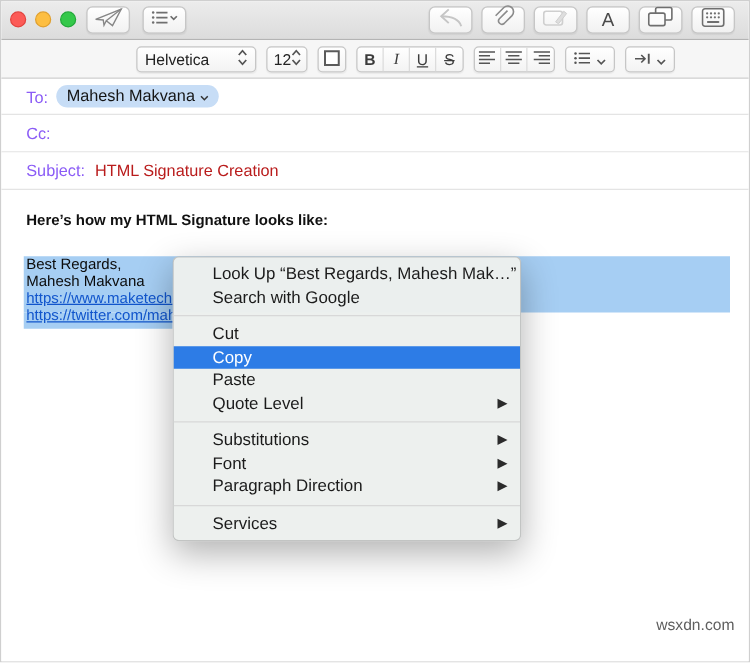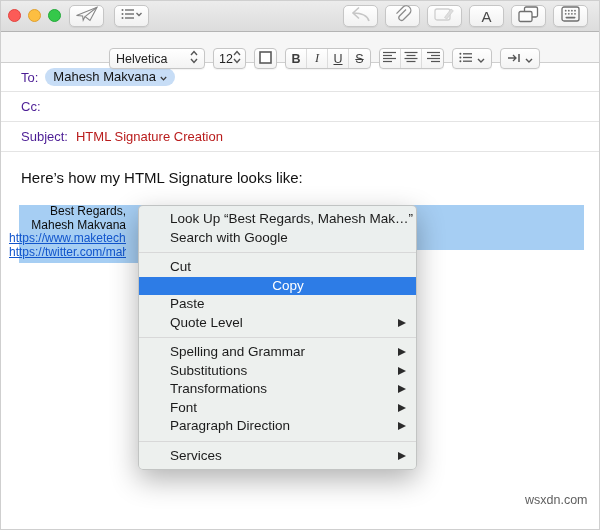--- a/index.html
+++ b/index.html
@@ -27,21 +27,21 @@
     display:flex; align-items:center; justify-content:center;
   }
   .tb-left { position:absolute; left:68px; top:4px; display:flex; gap:10px; }
   .tb-right { position:absolute; right:11px; top:4px; display:flex; gap:7px; }
   .a-glyph { font-size:15px; color:#4a4a4a; line-height:1; }
   
   .formatbar {
     position:relative; height:31px; background:#f6f6f6;
     border-bottom:1px solid #cfcfcf;
   }
-  .fmt-row { position:absolute; left:108px; top:16px; display:flex; align-items:flex-start; gap:8px;border-radius:10px; }
+  .fmt-row { position:absolute; left:108px; top:5px; display:flex; align-items:flex-start; gap:8px;border-radius:10px; }
   .ctl {
     height:21px; border-radius:4px;
     background:linear-gradient(#ffffff,#f3f3f3);
     border:1px solid #c6c6c6; box-shadow:0 1px 1px rgba(0,0,0,.05);
     display:flex; align-items:center; font-size:12.5px; color:#222;
   }
   .font-select { width:96px; justify-content:space-between; padding:0 6px; }
   .size-select { width:33px; justify-content:space-between; padding:0 5px; }
   .well { width:23px; justify-content:center; }
   .seg-group { padding:0; }
@@ -52,50 +52,50 @@
   .seg:last-child { border-right:none; }
   .b { font-weight:bold; } .i { font-style:italic; font-family:"Liberation Serif",serif; }
   .u { text-decoration:underline; } .s { text-decoration:line-through; }
   .dd { padding:0 6px; gap:4px; }
   
   .hrow {
     height:30px; display:flex; align-items:center; padding-left:20px;
     border-bottom:1px solid #e4e4e4; font-size:13px; background:#fff;
   }
   .hrow.first { height:29px; }
-  .hlabel { color:#4c1d95; }
+  .hlabel { color:#8b5cf6; }
   .token {
     margin-left:7px; background:#c7ddf6; border-radius:9px; padding:1px 8px 2px 8px;
     color:#141414; display:flex; align-items:center; gap:4px; font-size:13px;
   }
   .subject-val { margin-left:8px; color:#b91c1c; }
   
   .mailbody { position:relative; height:378px; background:#fff; }
-  .intro { position:absolute; left:20px; top:17px; font-size:15px; color:#111; }
+  .intro { position:absolute; left:20px; top:17px; font-size:12px; color:#111;font-weight:bold; }
   .sel-band { position:absolute; left:18px; top:53px; width:565px; height:45px; background:#a6cef3; }
   .sel-tail { position:absolute; left:18px; top:98px; width:119px; height:13px; background:#a6cef3; }
   .sig {
-    position:absolute; left:8px; top:53px; width:117px; height:55px; overflow:hidden;
-    font-size:12px; line-height:13.5px; color:#0b0b0b; white-space:nowrap;text-align:right;
+    position:absolute; left:20px; top:53px; width:117px; height:55px; overflow:hidden;
+    font-size:12px; line-height:13.5px; color:#0b0b0b; white-space:nowrap;
   }
   .sig a { color:#1155cc; text-decoration:underline; }
   
   .menu {
     position:absolute; left:137px; top:204px; width:279px; z-index:5;
     background:rgba(237,240,238,0.975);
     border:1px solid rgba(0,0,0,0.18); border-radius:5px;
     box-shadow:0 10px 28px rgba(0,0,0,0.3);
     padding:4px 0;
   }
   .mi {
     position:relative; height:18.5px; line-height:18.5px;
     padding:0 10px 0 31px; font-size:13.5px; color:#1b1b1b;
     white-space:nowrap; overflow:hidden;
   }
-  .mi.hl { background:#2d7ce6; color:#fff;text-align:center; }
+  .mi.hl { background:#2d7ce6; color:#fff; }
   .msep { height:1px; background:#d8d8d8; margin:5px 0; }
   .sub-arrow {
     position:absolute; right:10px; top:50%; transform:translateY(-50%);
     width:0; height:0;
     border-left:8px solid #2b2b2b; border-top:4.5px solid transparent; border-bottom:4.5px solid transparent;
   }
   
   .watermark { position:absolute; left:524px; top:492px; font-size:12.5px; color:#5f5f5f; }
 </style>
 </head>
@@ -302,29 +302,21 @@
     <div class="msep"></div>
     <div class="mi">Cut</div>
     <div class="mi hl">Copy</div>
     <div class="mi">Paste</div>
     <div class="mi">
       <span>Quote Level</span>
       <span class="sub-arrow"></span>
     </div>
     <div class="msep"></div>
     <div class="mi">
-      <span>Spelling and Grammar</span>
-      <span class="sub-arrow"></span>
-    </div>
-    <div class="mi">
       <span>Substitutions</span>
-      <span class="sub-arrow"></span>
-    </div>
-    <div class="mi">
-      <span>Transformations</span>
       <span class="sub-arrow"></span>
     </div>
     <div class="mi">
       <span>Font</span>
       <span class="sub-arrow"></span>
     </div>
     <div class="mi">
       <span>Paragraph Direction</span>
       <span class="sub-arrow"></span>
     </div>

